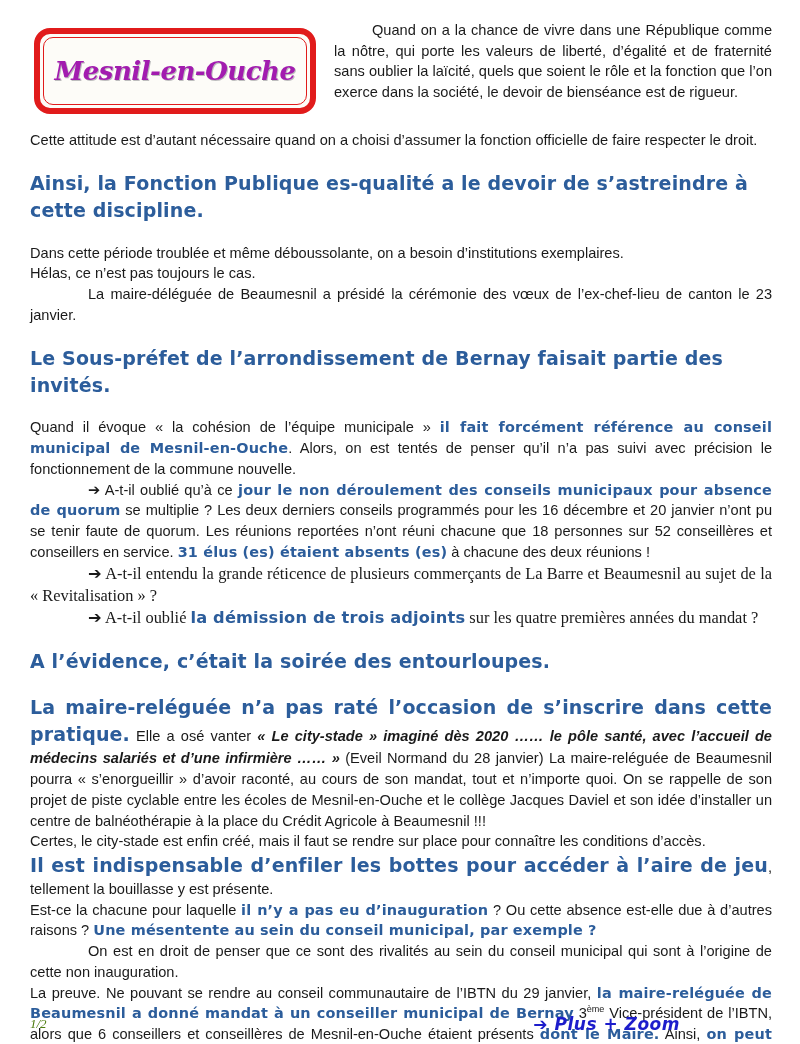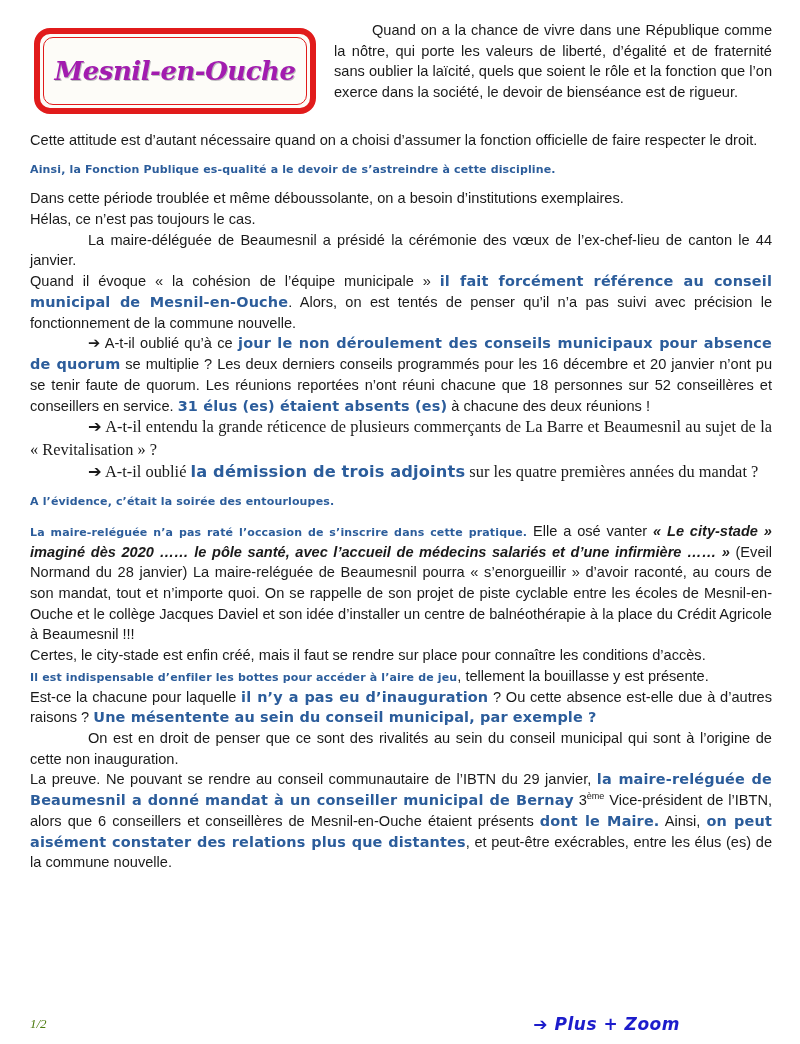--- a/index.html
+++ b/index.html
@@ -91,21 +91,21 @@
     color: #2c5d9b;
     font-family: "DejaVu Sans", sans-serif;
     font-weight: 700;
     font-size: 0.99em;
     letter-spacing: 0.15px;
   }
   .blue-line {
     color: #2c5d9b;
     font-family: "DejaVu Sans", sans-serif;
     font-weight: 700;
-    font-size: 11px;
+    font-size: 19px;
     line-height: 1.42;
     letter-spacing: 0.15px;
   }
   .b { font-weight: 700; }
   .bi { font-weight: 700; font-style: italic; }
   .arrow {
     font-weight: 700;
     font-family: "DejaVu Sans", sans-serif;
   }
   sup {
@@ -152,22 +152,23 @@
     <p class="intro-para">Quand on a la chance de vivre dans une République comme la nôtre, qui porte les valeurs de liberté, d’égalité et de fraternité sans oublier la laïcité, quels que soient le rôle et la fonction que l’on exerce dans la société, le devoir de bienséance est de rigueur.</p>
   </div>
 
   <p class="t clearfix">Cette attitude est d’autant nécessaire quand on a choisi d’assumer la fonction officielle de faire respecter le droit.</p>
 
   <p class="blue-line">Ainsi, la Fonction Publique es-qualité a le devoir de s’astreindre à cette discipline.</p>
 
   <p class="t">Dans cette période troublée et même déboussolante, on a besoin d’institutions exemplaires.</p>
   <p class="t">Hélas, ce n’est pas toujours le cas.</p>
 
-  <p class="t indent">La maire-déléguée de Beaumesnil a présidé la cérémonie des vœux de l’ex-chef-lieu de canton le 44 janvier.</p>
+  <p class="t indent">La maire-déléguée de Beaumesnil a présidé la cérémonie des vœux de l’ex-chef-lieu de canton le 23 janvier.</p>
 
+  <p class="blue-line">Le Sous-préfet de l’arrondissement de Bernay faisait partie des invités.</p>
 
 
   <p class="t"><span>Quand il évoque « la cohésion de l’équipe municipale » </span><span class="blue">il fait forcément référence au conseil municipal de Mesnil-en-Ouche</span><span>. Alors, on est tentés de penser qu’il n’a pas suivi avec précision le fonctionnement de la commune nouvelle.</span></p>
 
   <p class="t indent"><span class="arrow">➔</span><span> A-t-il oublié qu’à ce </span><span class="blue">jour le non déroulement des conseils municipaux pour absence de quorum</span><span> se multiplie ? Les deux derniers conseils programmés pour les 16 décembre et 20 janvier n’ont pu se tenir faute de quorum. Les réunions reportées n’ont réuni chacune que 18 personnes sur 52 conseillères et conseillers en service. </span><span class="blue">31   élus (es) étaient absents (es)</span><span> à chacune des deux réunions !</span></p>
 
   <p class="t serif indent"><span class="arrow">➔</span><span> A-t-il entendu la grande réticence de plusieurs commerçants de La Barre et Beaumesnil au sujet de la « Revitalisation » ?</span></p>
 
   <p class="t serif indent"><span class="arrow">➔</span><span> A-t-il oublié </span><span class="blue">la démission de trois adjoints</span><span> sur les quatre premières années du mandat ?</span></p>
 

